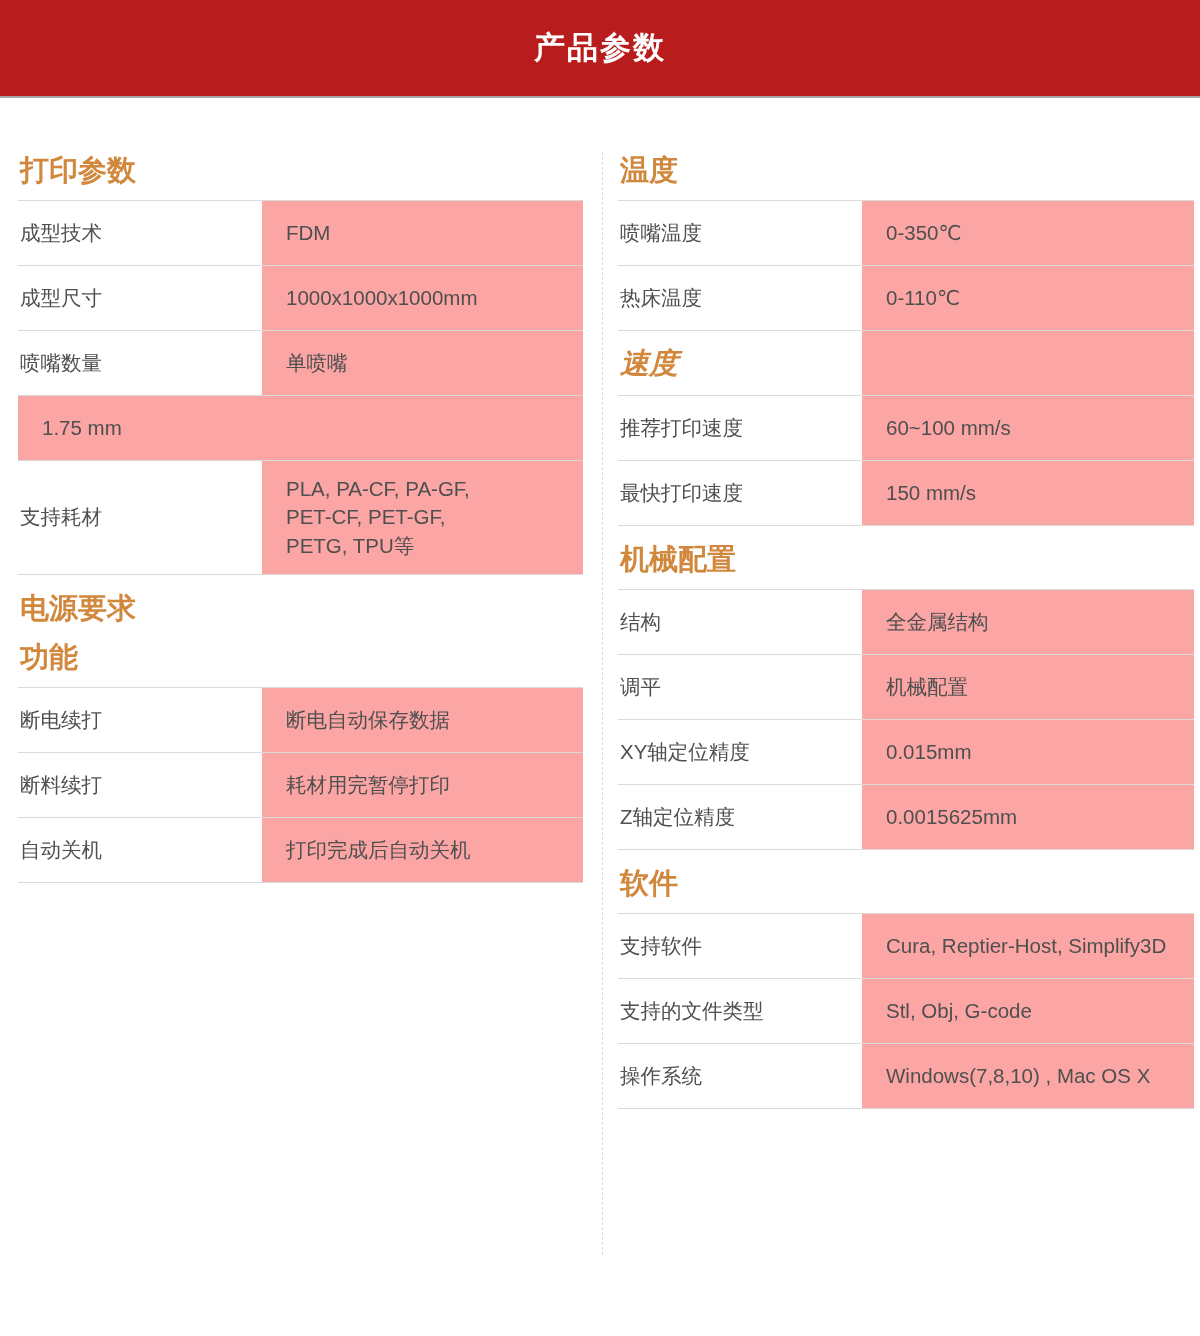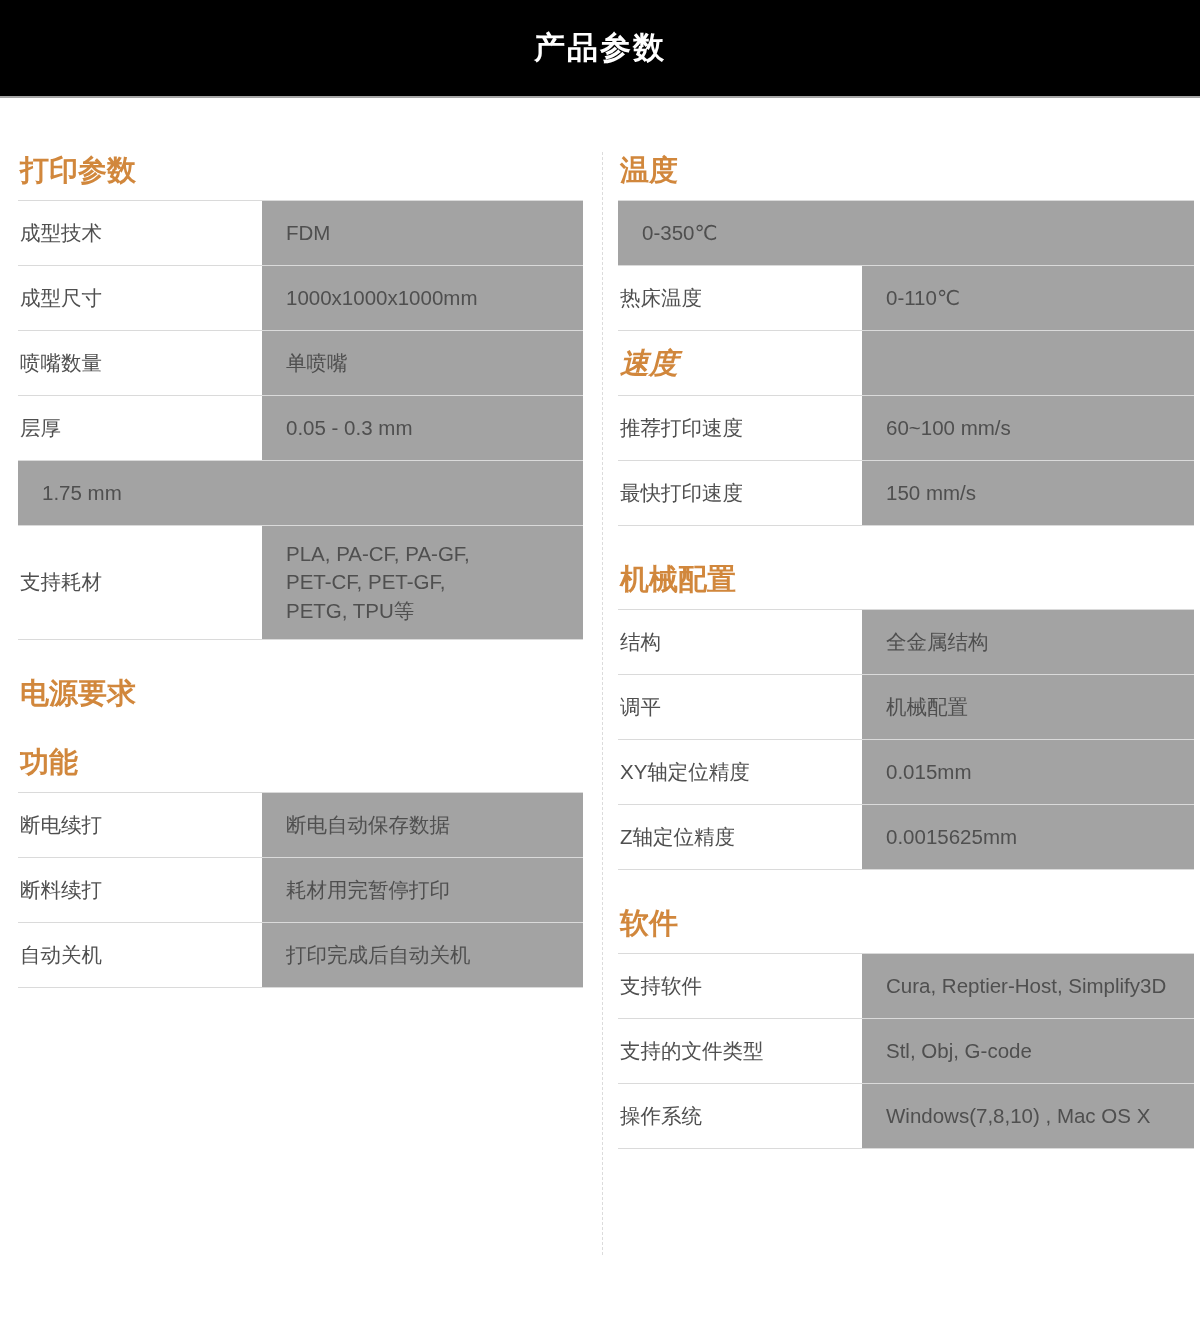--- a/index.html
+++ b/index.html
@@ -7,21 +7,21 @@
     width:1200px; height:1336px;
     background:#ffffff;
     font-family:"Liberation Sans","DejaVu Sans",sans-serif;
     color:#4f4f4f;
     position:relative;
     overflow:hidden;
   }
   
   .header {
     height:96px;
-    background:#000000;
+    background:#b91c1c;
     border-bottom:2px solid #a6a6a6;
     display:flex; align-items:center; justify-content:center;text-align:center;
   }
   .header h1 {
     margin:0; color:#ffffff;
     font-size:31px; font-weight:bold; letter-spacing:2px;
   }
   
   .columns {
     display:flex;
@@ -30,42 +30,42 @@
     box-sizing:border-box;
   }
   .col-left  { width:565px; flex:none; }
   .col-right { flex:1; margin-left:35px; min-width:0; }
   .divider {
     position:absolute;
     left:602px; top:54px; height:1103px; width:0;
     border-left:1px dashed #dcdcdc;
   }
   
-  .section + .section { margin-top:38px; }
+  .section + .section { margin-top:18px; }
   .sec-title {
     margin:0 0 14px 2px;
     color:#d1873c;
     font-size:29px; line-height:31px; font-weight:bold;
   }
   
   .spec-table { border-top:1px solid #dadada; }
   .row {
     display:flex; align-items:stretch;
     min-height:64px;
     border-bottom:1px solid #dadada;
   }
   .cell-label {
     width:244px; flex:none;
     display:flex; align-items:center;
     padding:10px 10px 10px 2px; box-sizing:border-box;
     font-size:20.5px; color:#4f4f4f;
   }
   .cell-value {
     flex:1; min-width:0;
-    background:#a3a3a3;
+    background:#fca5a5;
     display:flex; align-items:center;
     padding:14px 6px 14px 24px; box-sizing:border-box;
     font-size:20.5px; color:#4f4f4f;
     line-height:1.38;
     white-space:pre;
   }
   .title-row .cell-label { padding-top:6px; padding-bottom:6px; }
   .title-row .sec-title { margin:0 0 0 0;font-style:italic; }
 </style>
 </head>
@@ -89,24 +89,20 @@
         </div>
         <div class="row">
           <div class="cell-label">成型尺寸</div>
           <div class="cell-value">1000x1000x1000mm</div>
         </div>
         <div class="row">
           <div class="cell-label">喷嘴数量</div>
           <div class="cell-value">单喷嘴</div>
         </div>
         <div class="row">
-          <div class="cell-label">层厚</div>
-          <div class="cell-value">0.05 - 0.3 mm</div>
-        </div>
-        <div class="row">
           <div class="cell-value">1.75 mm</div>
         </div>
         <div class="row">
           <div class="cell-label">支持耗材</div>
           <div class="cell-value">PLA, PA-CF, PA-GF,
 PET-CF, PET-GF,
 PETG, TPU等</div>
         </div>
       </div>
     </div>
@@ -134,20 +130,21 @@
     </div>
 
   </div>
 
   <div class="col-right">
 
     <div class="section">
       <h2 class="sec-title">温度</h2>
       <div class="spec-table">
         <div class="row">
+          <div class="cell-label">喷嘴温度</div>
           <div class="cell-value">0-350℃</div>
         </div>
         <div class="row">
           <div class="cell-label">热床温度</div>
           <div class="cell-value">0-110℃</div>
         </div>
         <div class="row title-row">
           <div class="cell-label">
             <h2 class="sec-title">速度</h2>
           </div>

